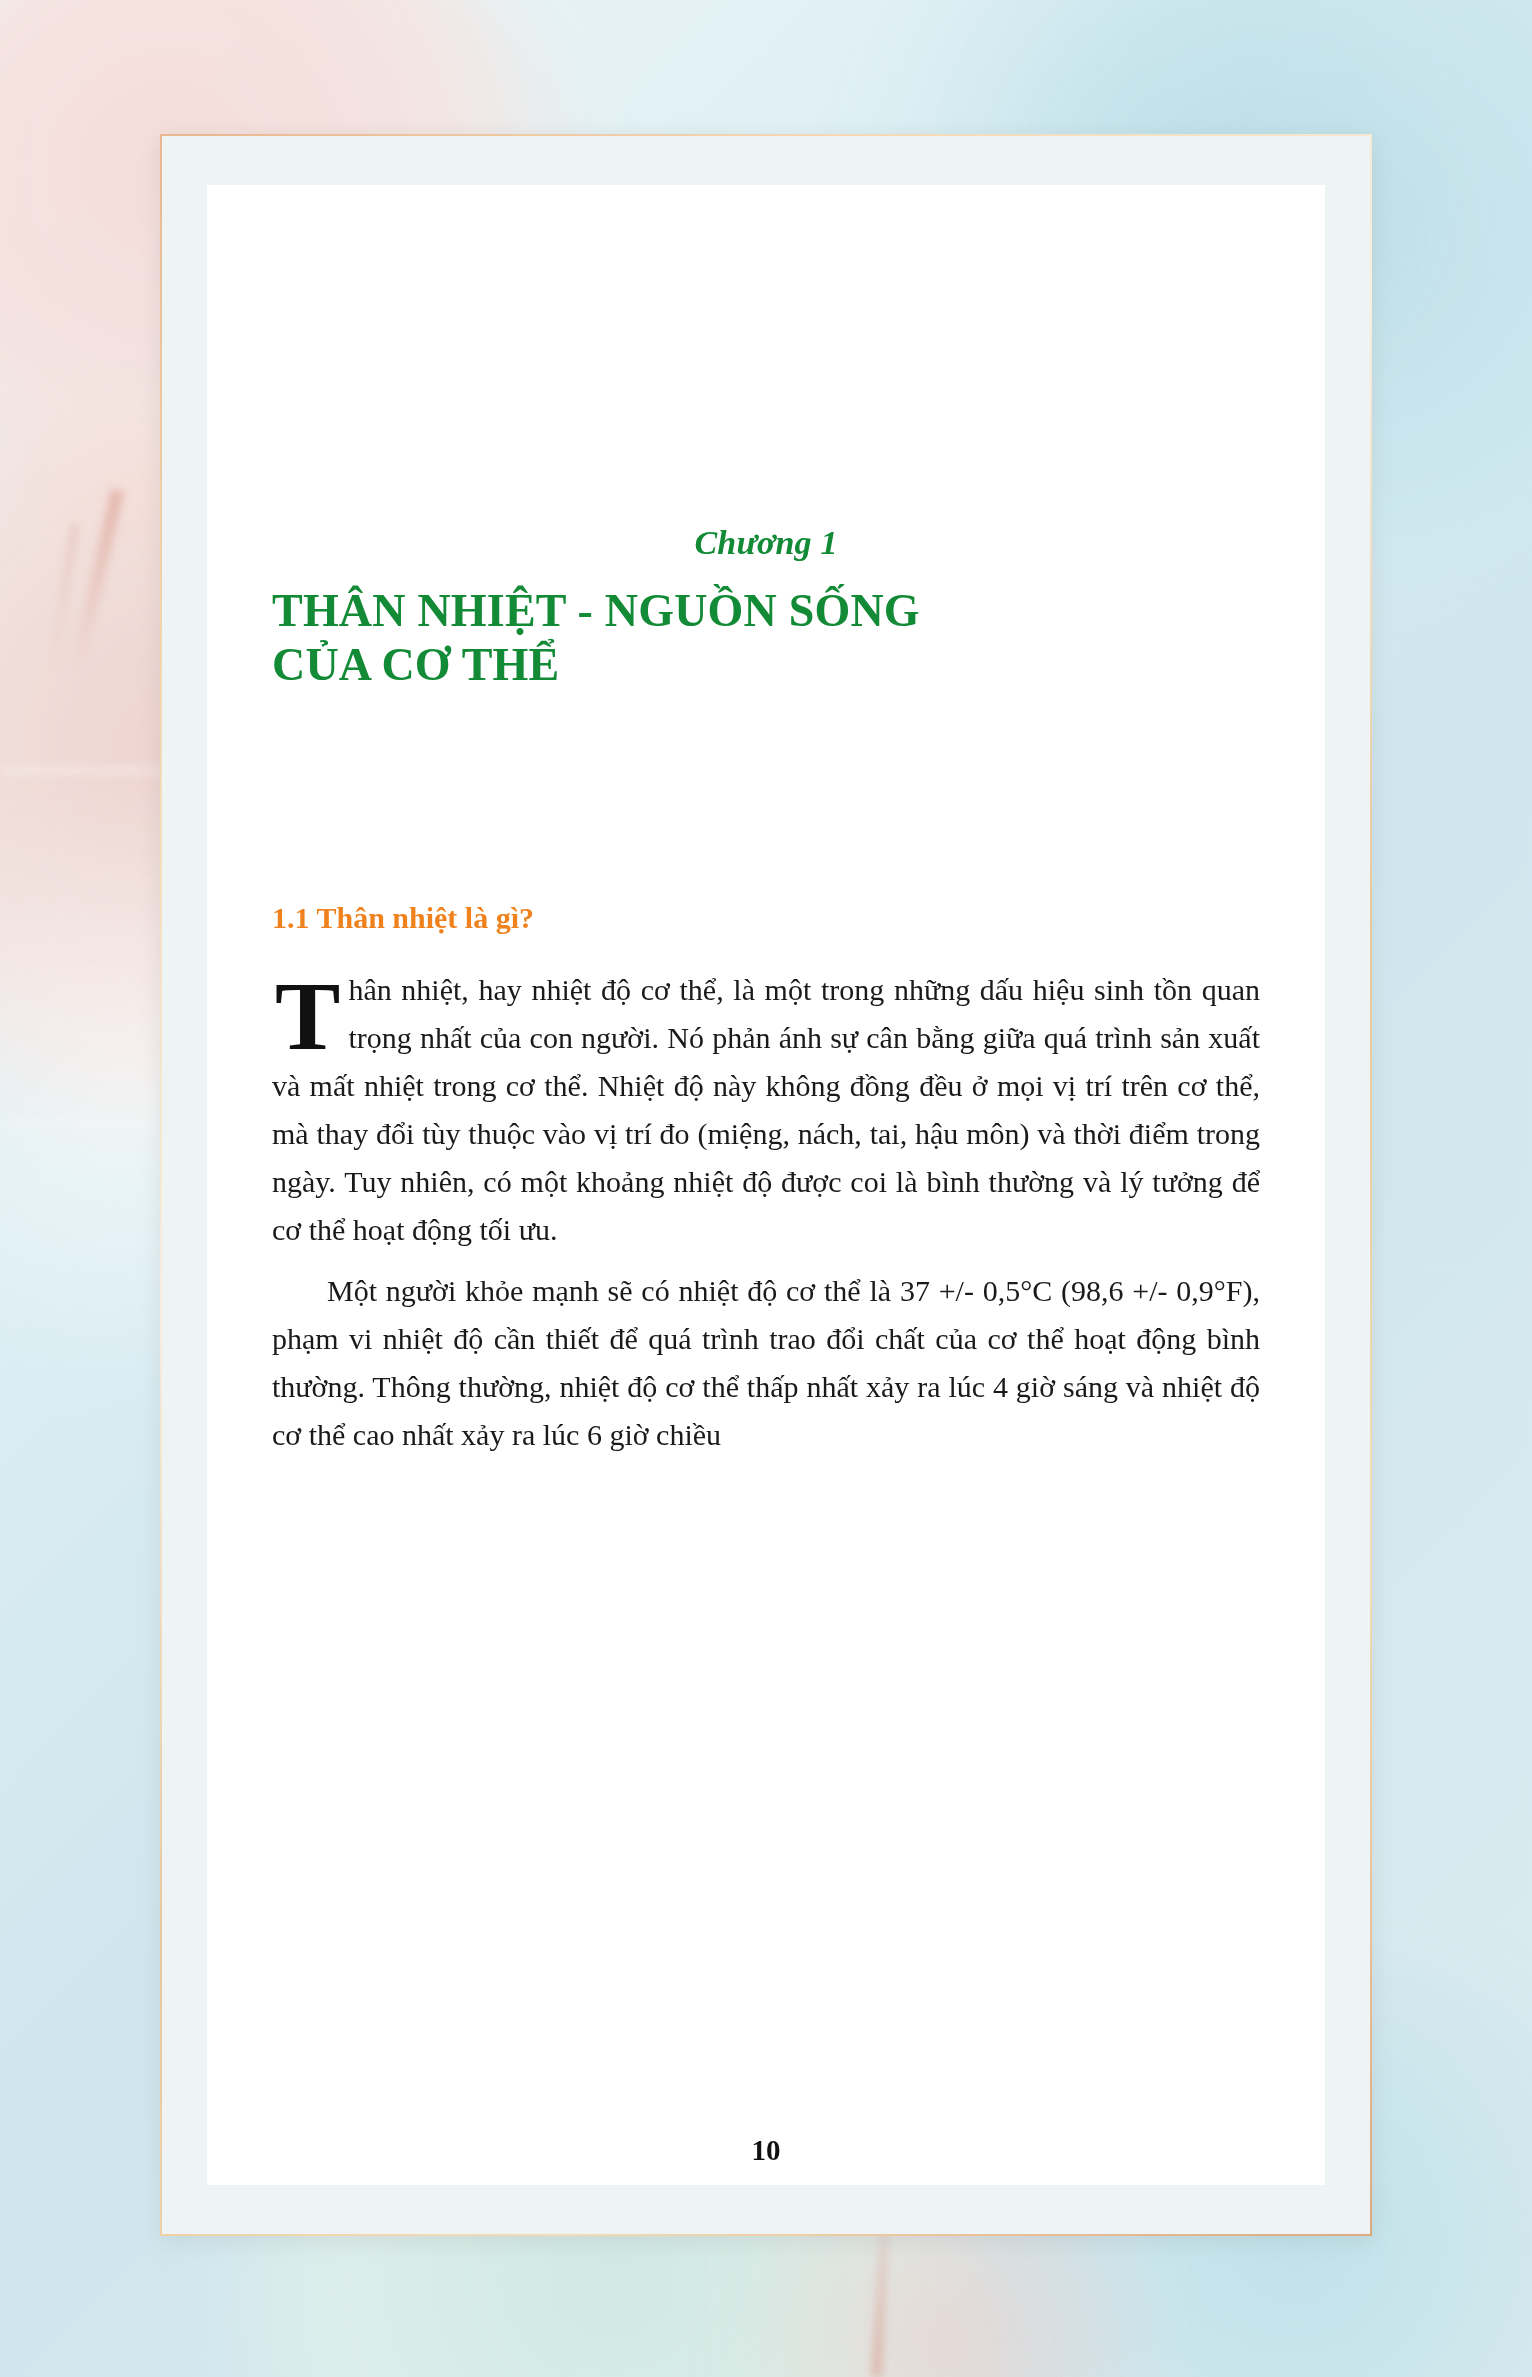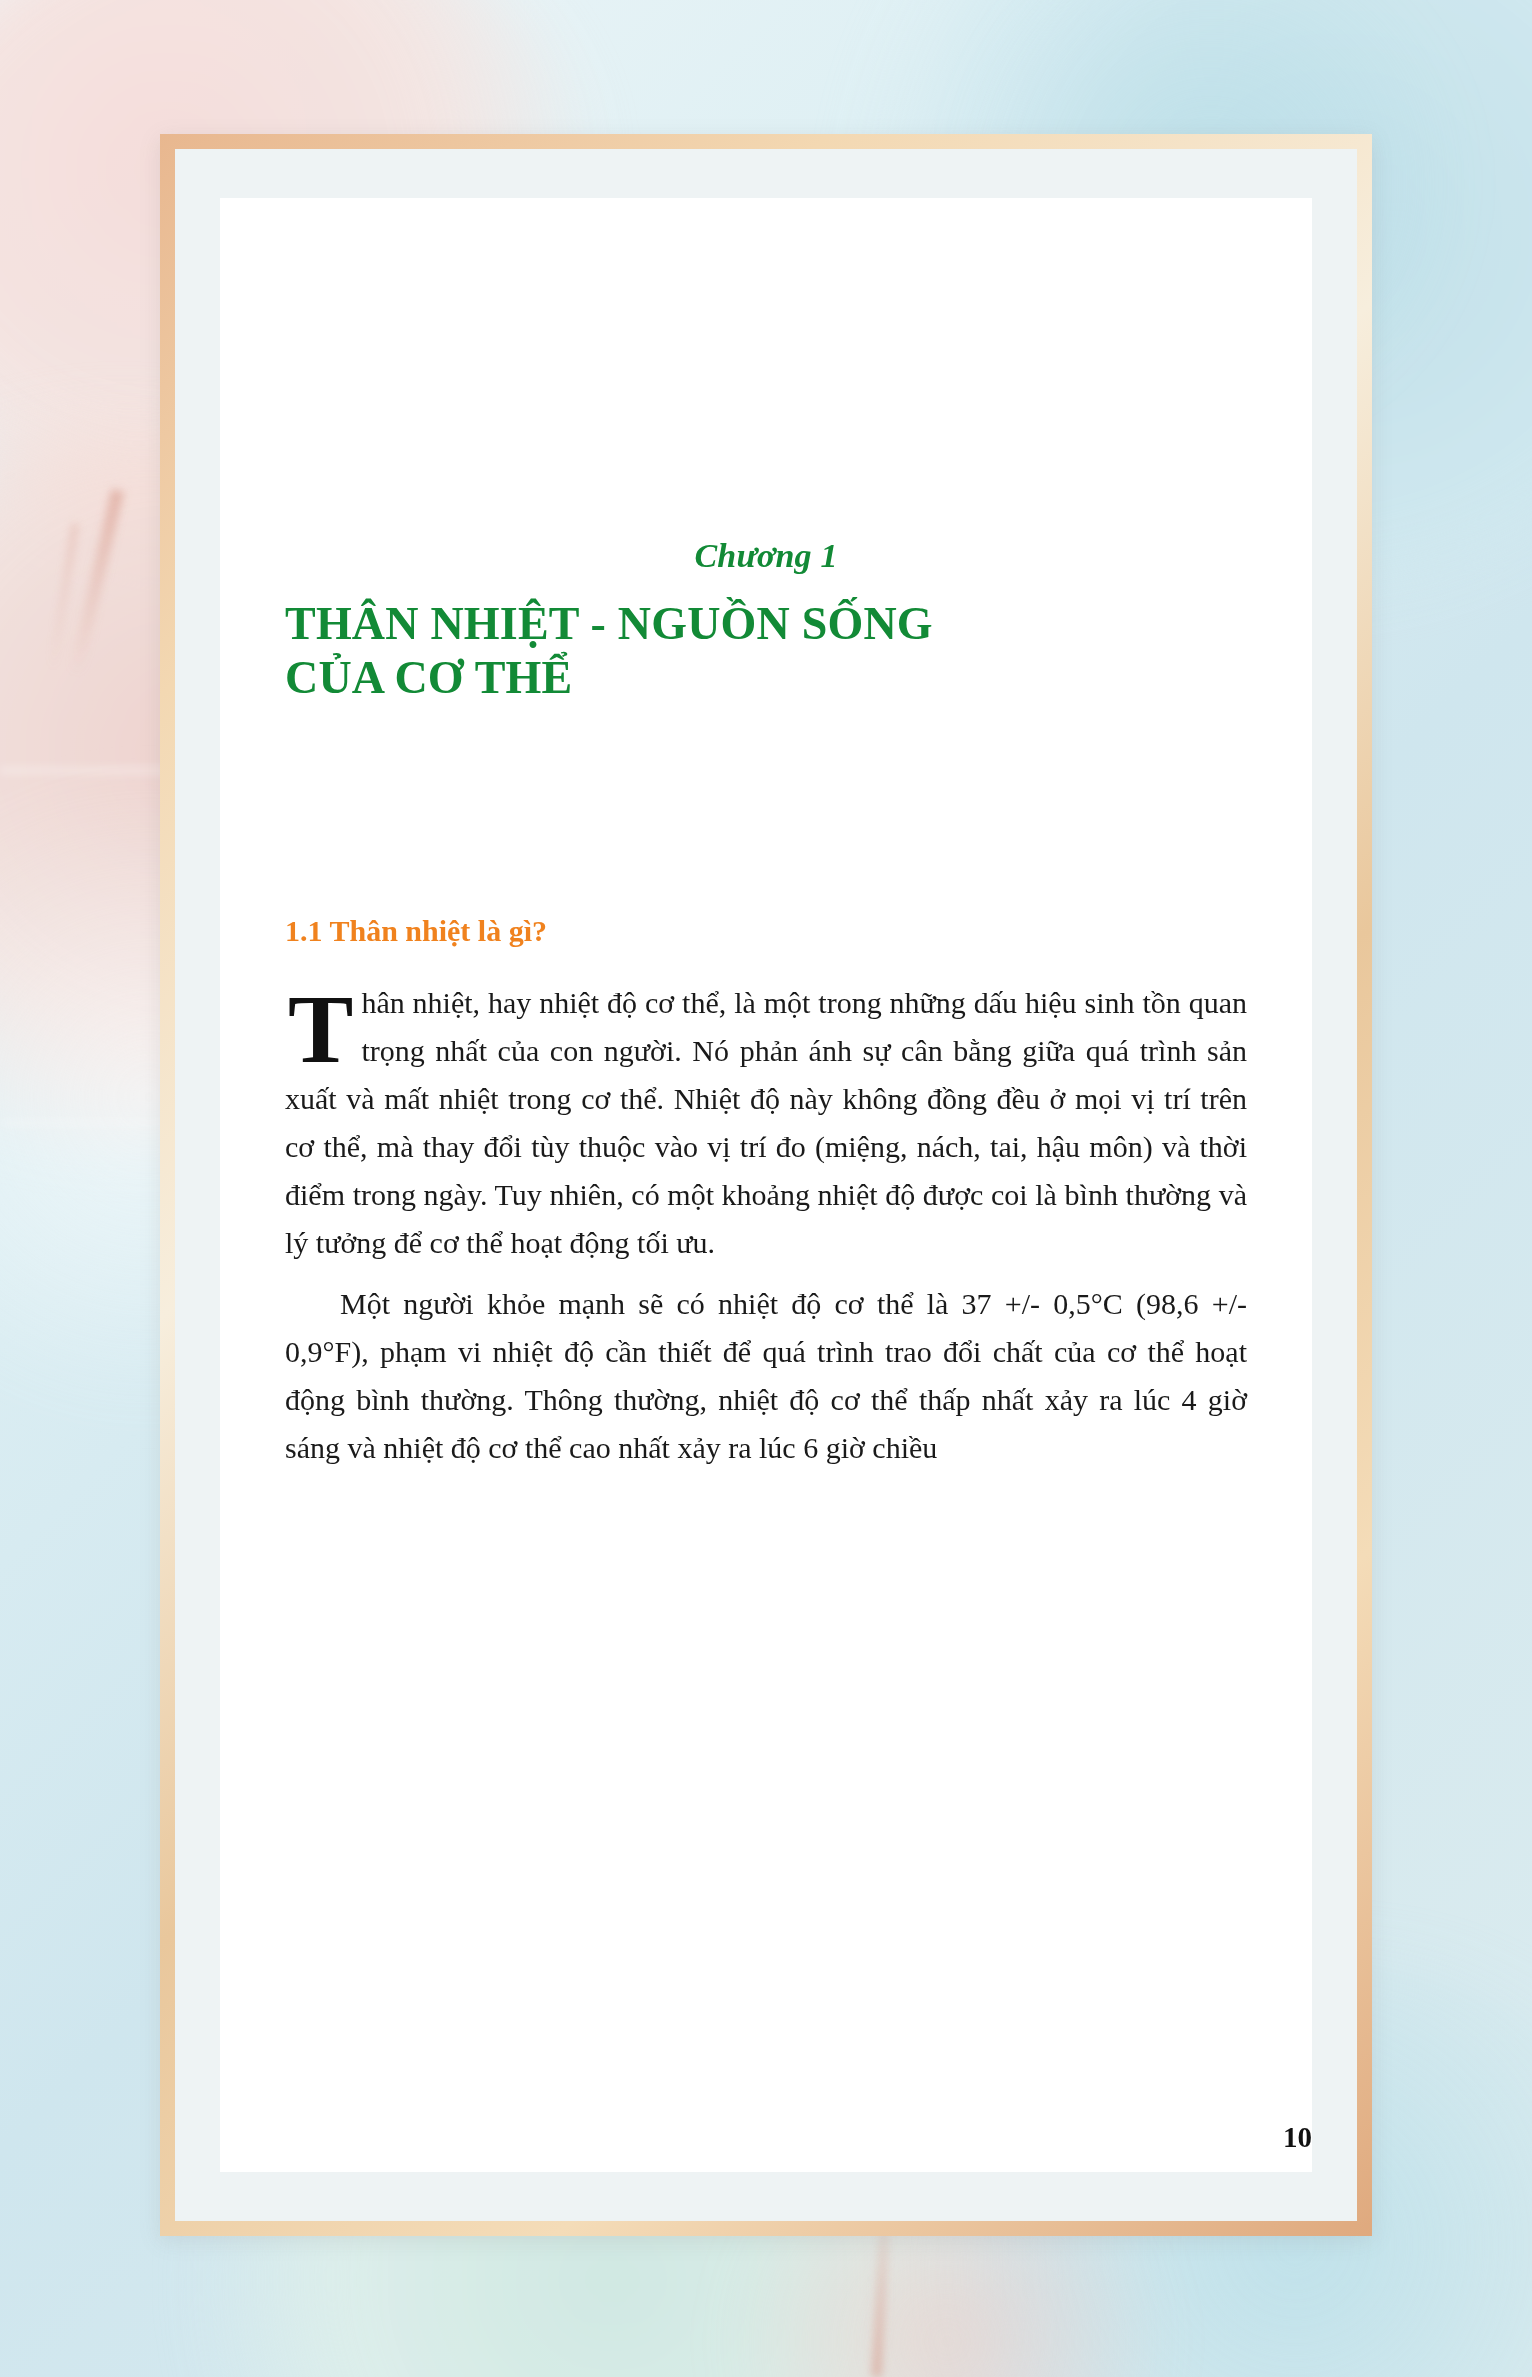--- a/index.html
+++ b/index.html
@@ -92,21 +92,21 @@
   .soft-line-1 { left: 0; top: 768px; width: 449px; height: 5px; }
   .soft-line-2 { left: 0; top: 1121px; width: 349px; height: 4px; }
 
   
   .page-frame {
     position: absolute;
     left: 160px;
     top: 134px;
     width: 1212px;
     height: 2102px;
-    padding: 15px;
+    padding: 2px;
     background: linear-gradient(140deg, #e8b78f 0%, #f3d8b2 18%, #f7eedd 38%, #e9c79c 58%, #f4dcb8 78%, #dfa97e 100%);
     box-sizing: border-box;
     box-shadow: 0 5px 20px rgba(120,120,120,.15);
   }
   .page-inner {
     width: 100%;
     height: 100%;
     background: #eef3f4;
     box-sizing: border-box;
     padding: 49px 45px;
@@ -172,21 +172,21 @@
     text-indent: 55px;
     margin-top: 13px;
   }
 
   
   .page-number {
     position: absolute;
     left: 0;
     right: 0;
     bottom: 18px;
-    text-align: right;
+    text-align: center;
     font-size: 29px;
     font-weight: bold;
     color: #111;
   }
 </style>
 </head>
 <body>
 
 <div class="bg-root">
   <div class="blob blob-pink-tl"></div>

